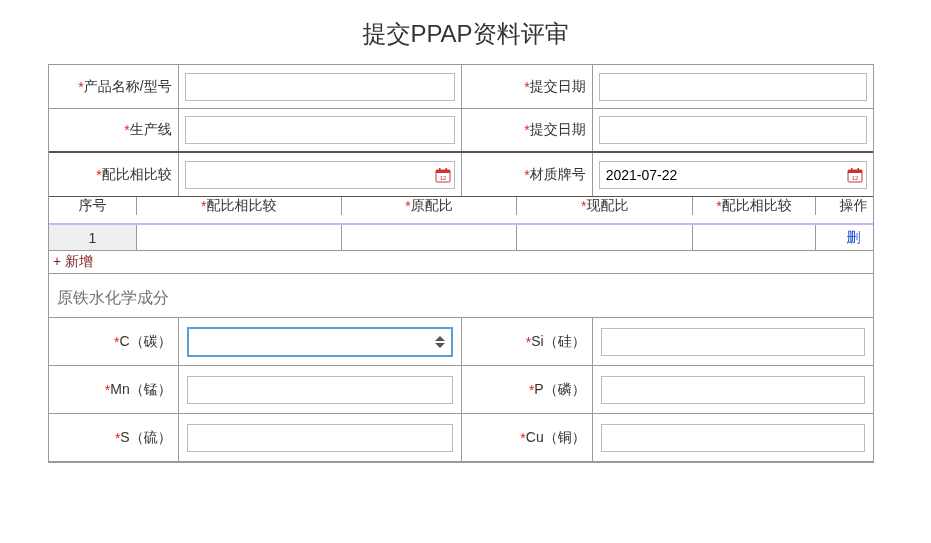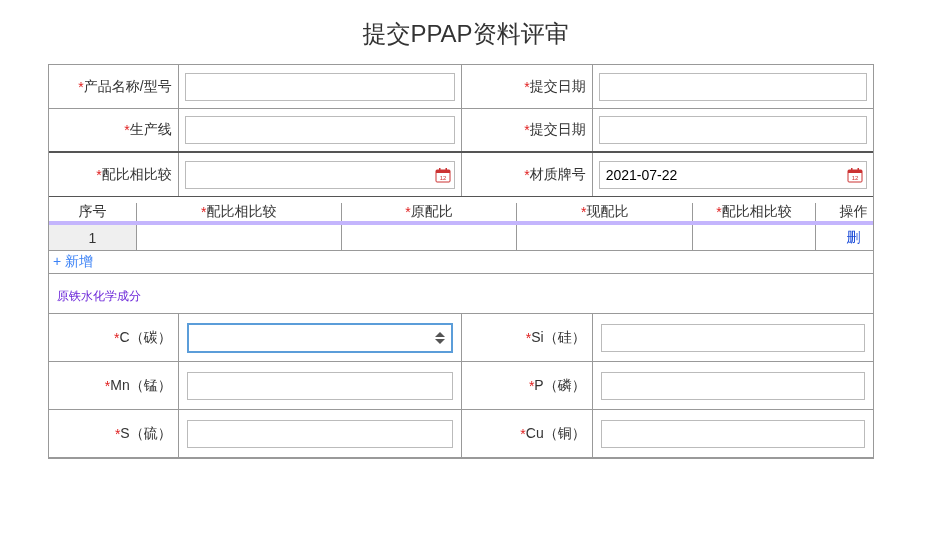--- a/index.html
+++ b/index.html
@@ -77,24 +77,24 @@
     position: absolute;
     right: 4px;
     top: 50%;
     transform: translateY(-50%);
     width: 16px;
     height: 16px;
     pointer-events: none;
   }
   
   .thead-row {
-    border-bottom: 4px solid #c4b5fd;
+    border-bottom: 2px solid #c4b5fd;
     display: flex;
     height: 28px;
-    align-items: flex-end;
+    align-items: flex-start;
     background: #fff;
   }
   .thead-cell {
     display: flex;
     align-items: center;
     justify-content: center;
     font-size: 14px;
     border-right: 1px solid #999;
   }
   .thead-cell:last-child { border-right: none; }
@@ -119,26 +119,26 @@
     font-size: 14px;
   }
   .tbody-cell:last-child { border-right: none; }
   .seq-cell { background: #efefef; }
   .del-link { color: #1a4bd8; cursor: pointer; }
   .add-row {
     border-bottom: 1px solid #999;
     padding: 2px 4px;
     font-size: 14px;
   }
-  .add-link { color: #3b82f6; cursor: pointer; }
+  .add-link { color: #7f1d1d; cursor: pointer; }
   .section-title-row {
     border-bottom: 1px solid #999;
     padding: 14px 8px 8px 8px;
-    font-size: 12px;
-    color: #6d28d9;
+    font-size: 16px;
+    color: #737373;
   }
   .spinner-input-wrap {
     position: relative;
     width: 100%;
   }
   .spinner-input {
     width: 100%;
     height: 30px;
     border: 2px solid #5b9dd9;
     padding: 0 26px 0 6px;

